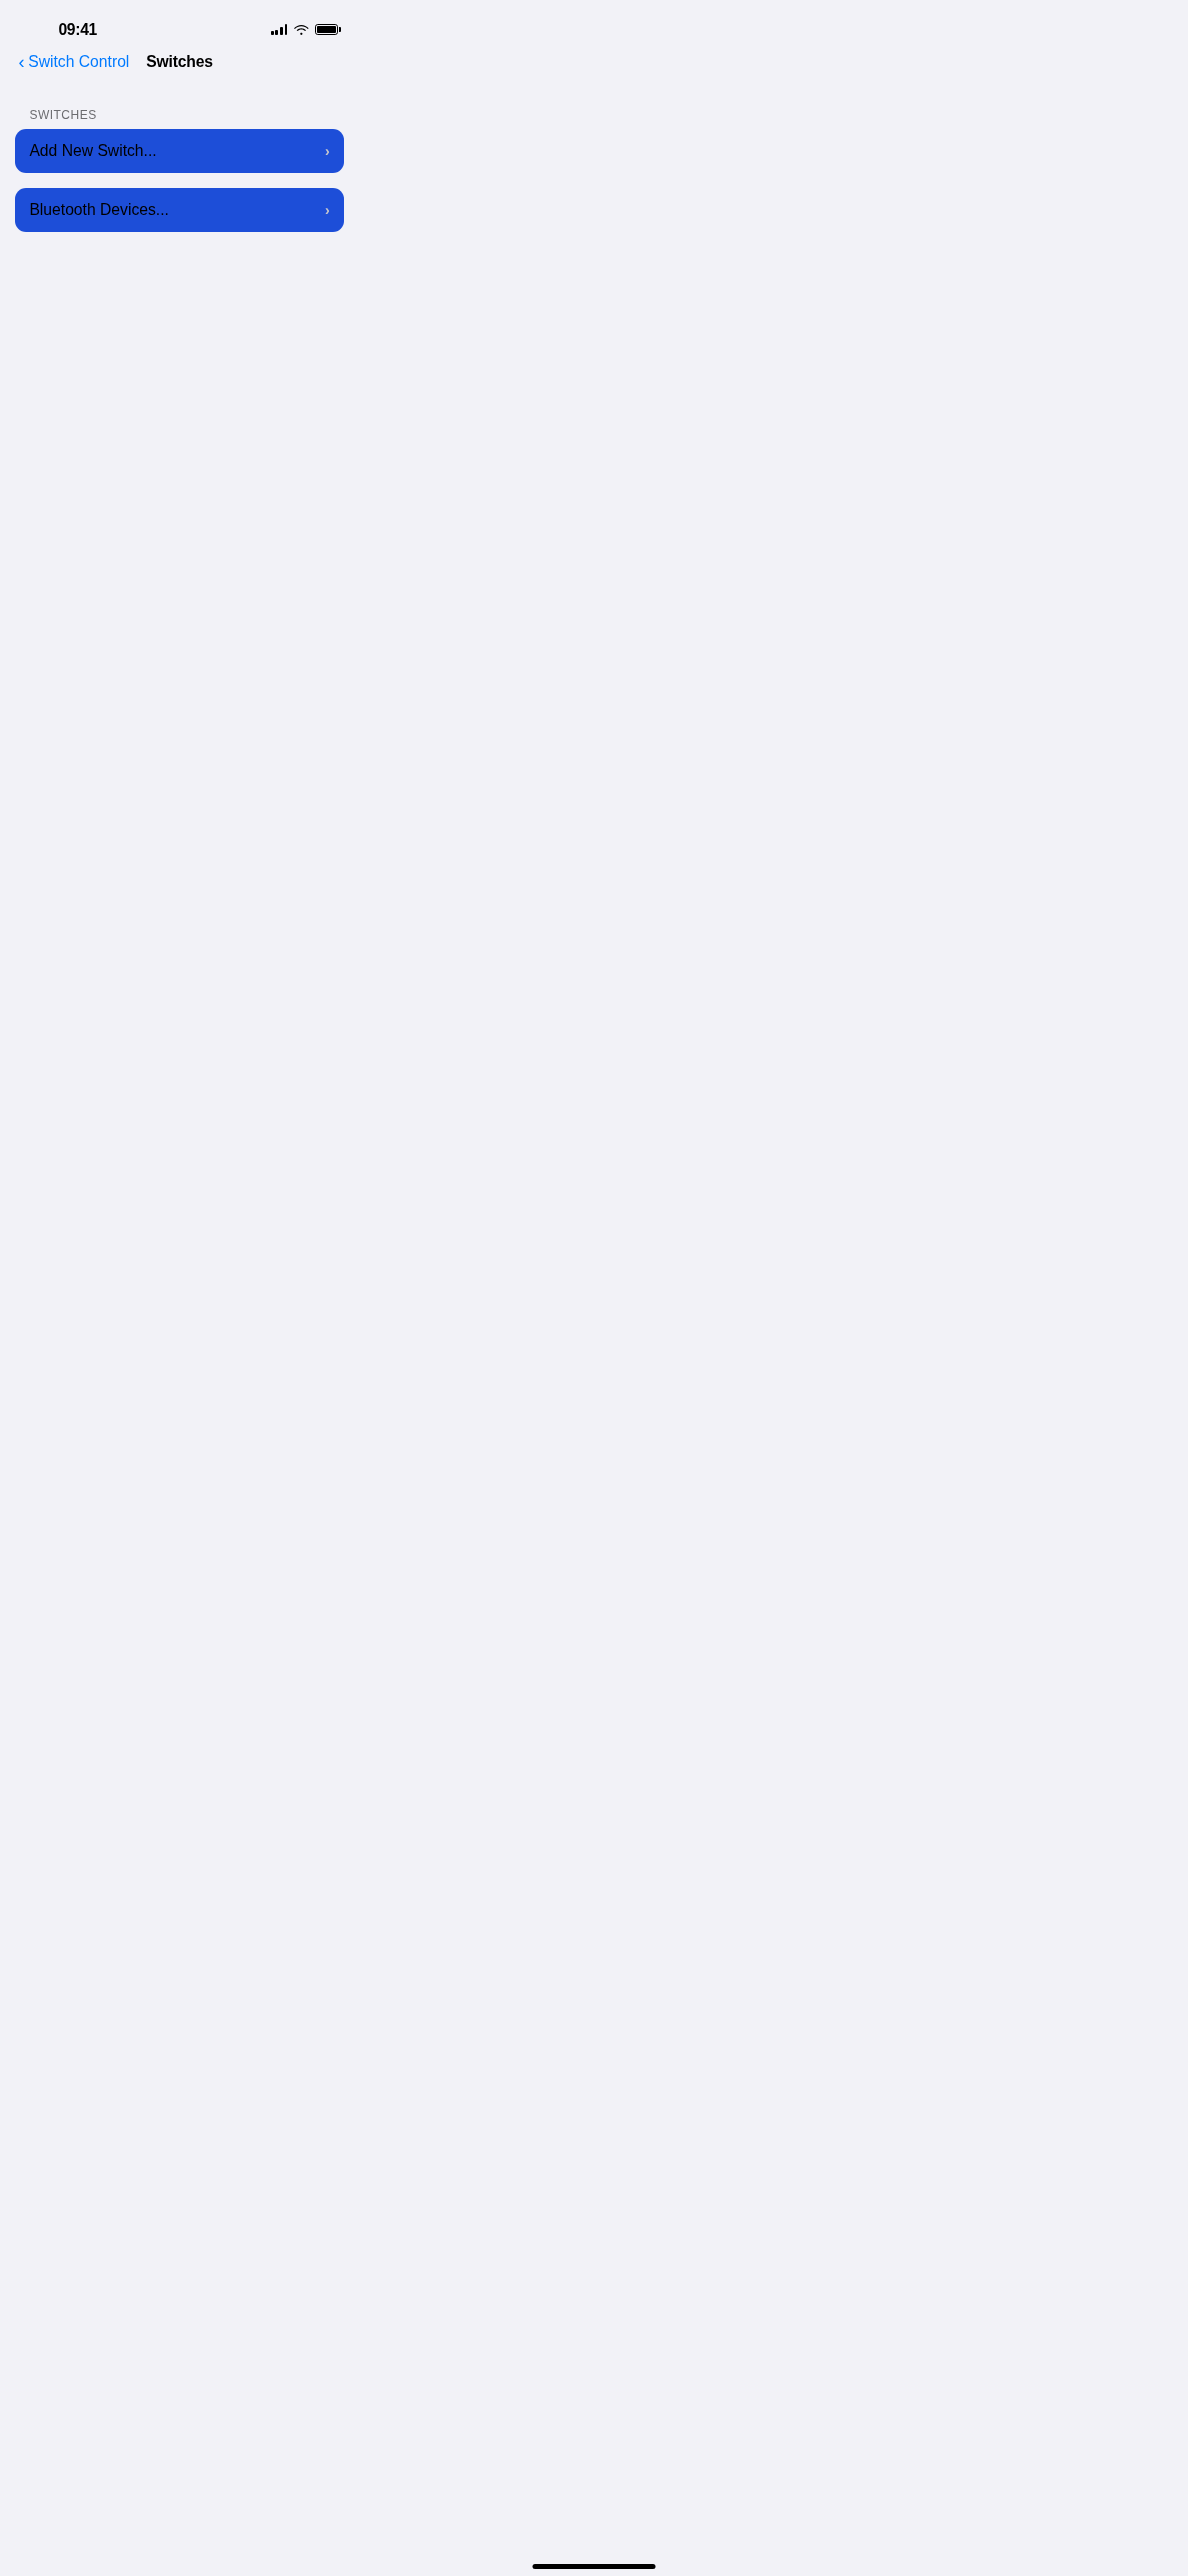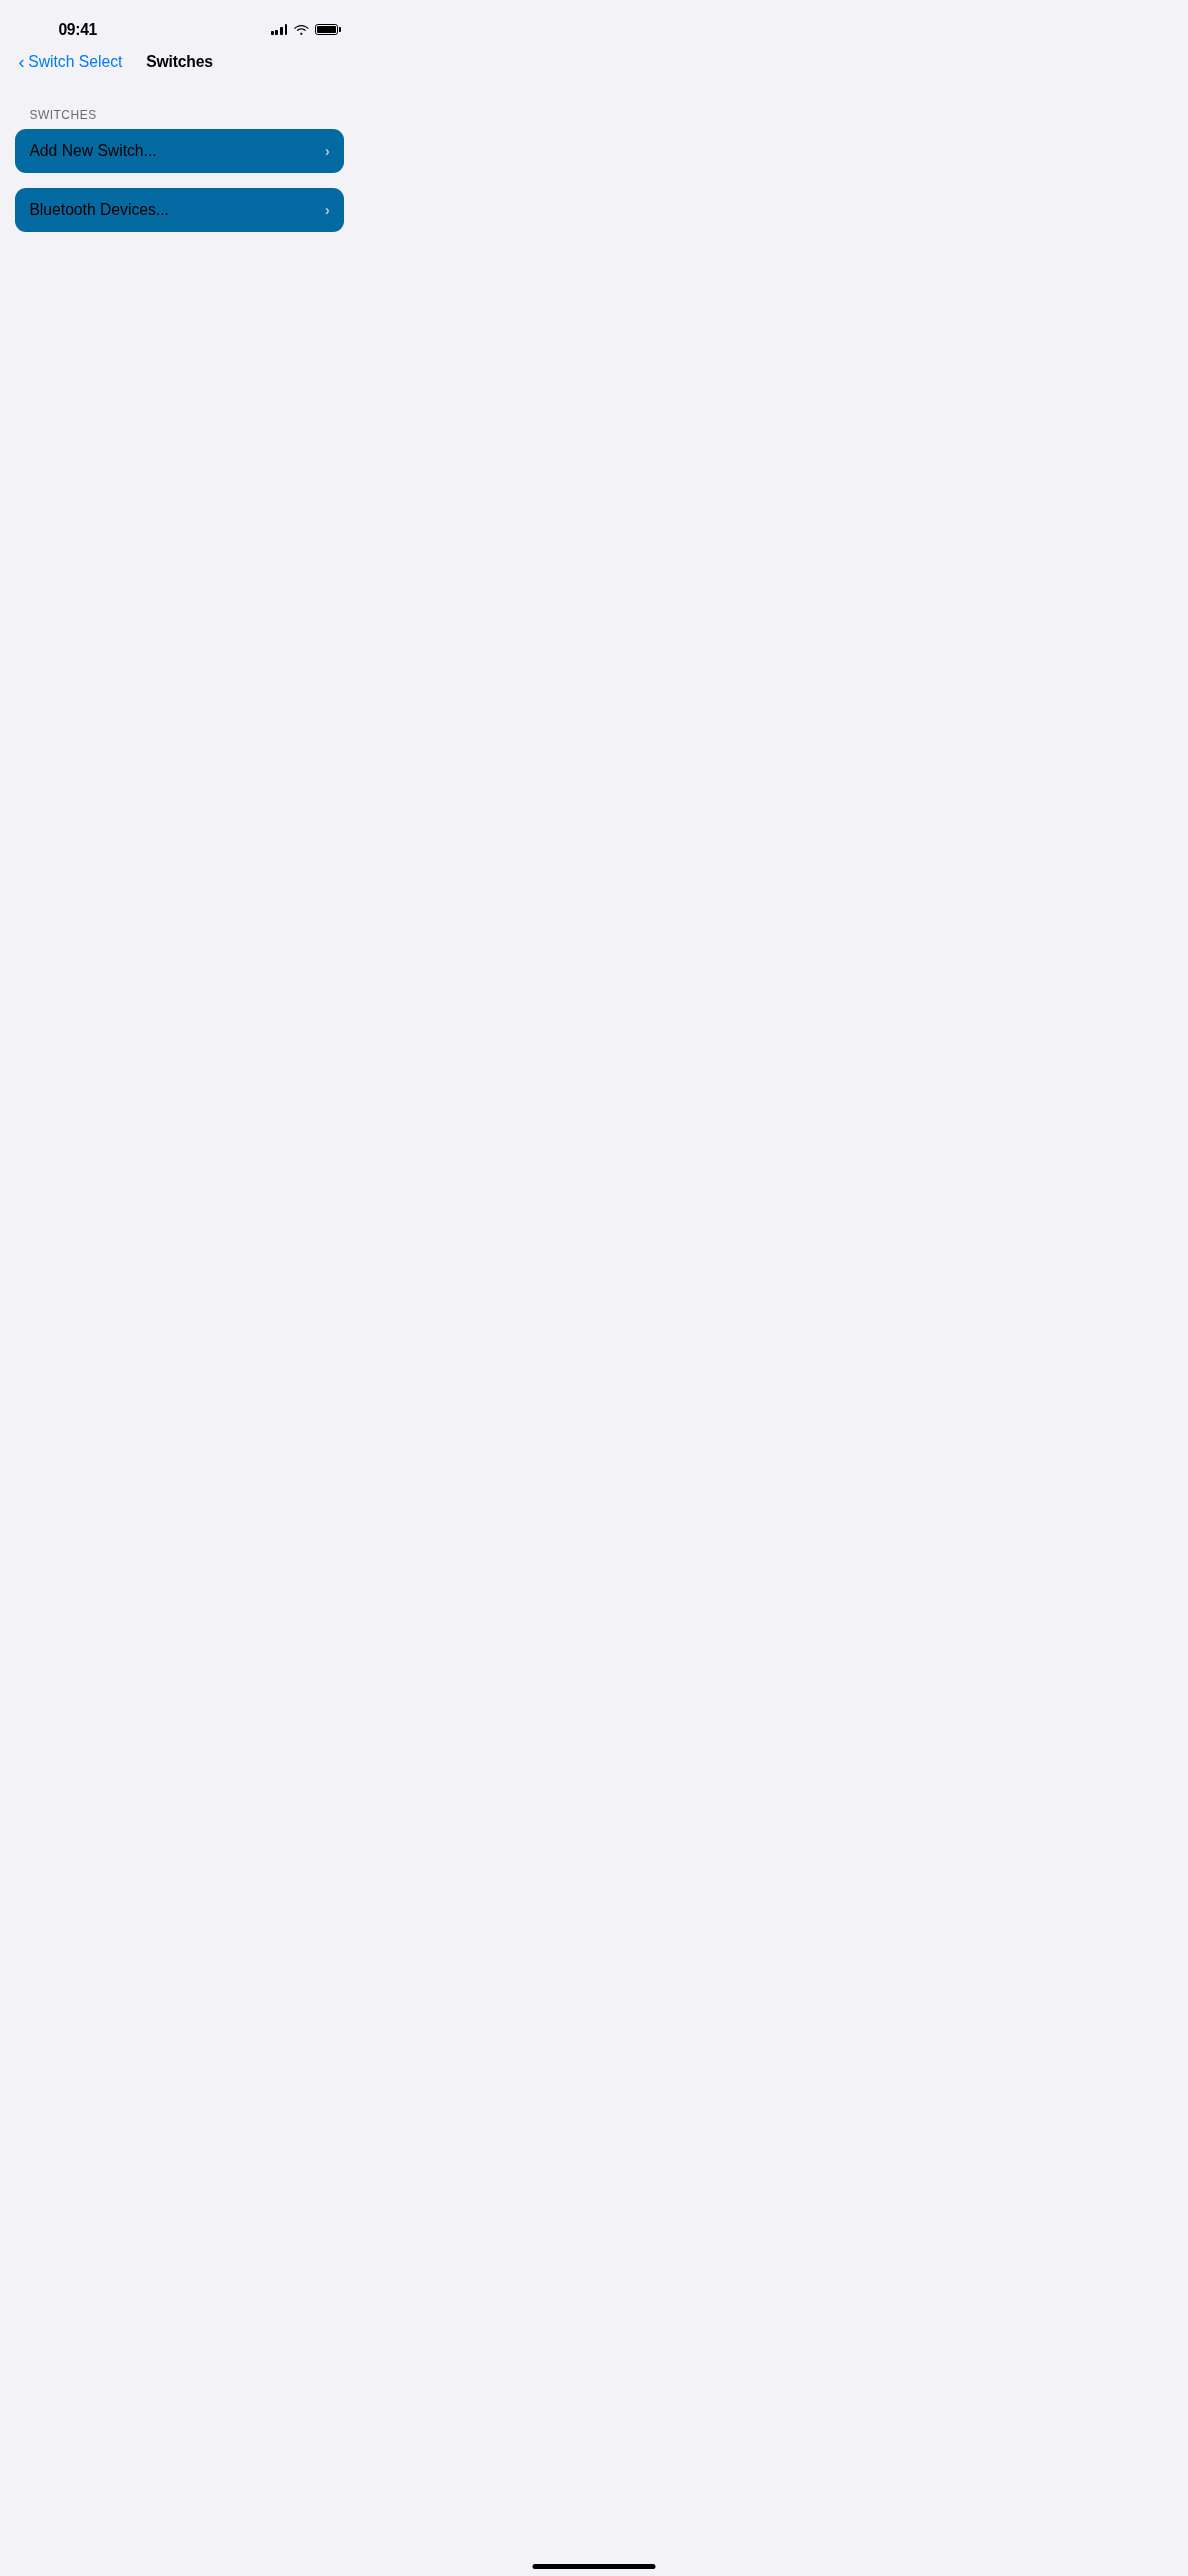--- a/index.html
+++ b/index.html
@@ -134,21 +134,21 @@
       font-size: 12px;
       font-weight: 400;
       color: #6C6C70;
       text-transform: uppercase;
       letter-spacing: 0.5px;
       margin-bottom: 7.4px;
       padding-left: 14.7px;
     }
 
     .list-card {
-      background: #0369a1;
+      background: #1d4ed8;
       border-radius: 11px;
       overflow: hidden;
     }
 
     .list-row {
       display: flex;
       align-items: center;
       justify-content: space-between;
       padding: 13px 14.7px;
       cursor: pointer;
@@ -215,21 +215,21 @@
         <div class="battery-fill"></div>
       </div>
       <div class="battery-tip"></div>
     </div>
   </div>
 </div>
 
 <div class="nav-header">
   <a class="back-button" href="#">
     <span class="back-chevron">‹</span>
-    <span>Switch Select</span>
+    <span>Switch Control</span>
   </a>
   <span class="nav-title">Switches</span>
 </div>
 
 <div class="content">
 
   <div class="section-label">SWITCHES</div>
 
   <div class="list-card">
     <div class="list-row">

